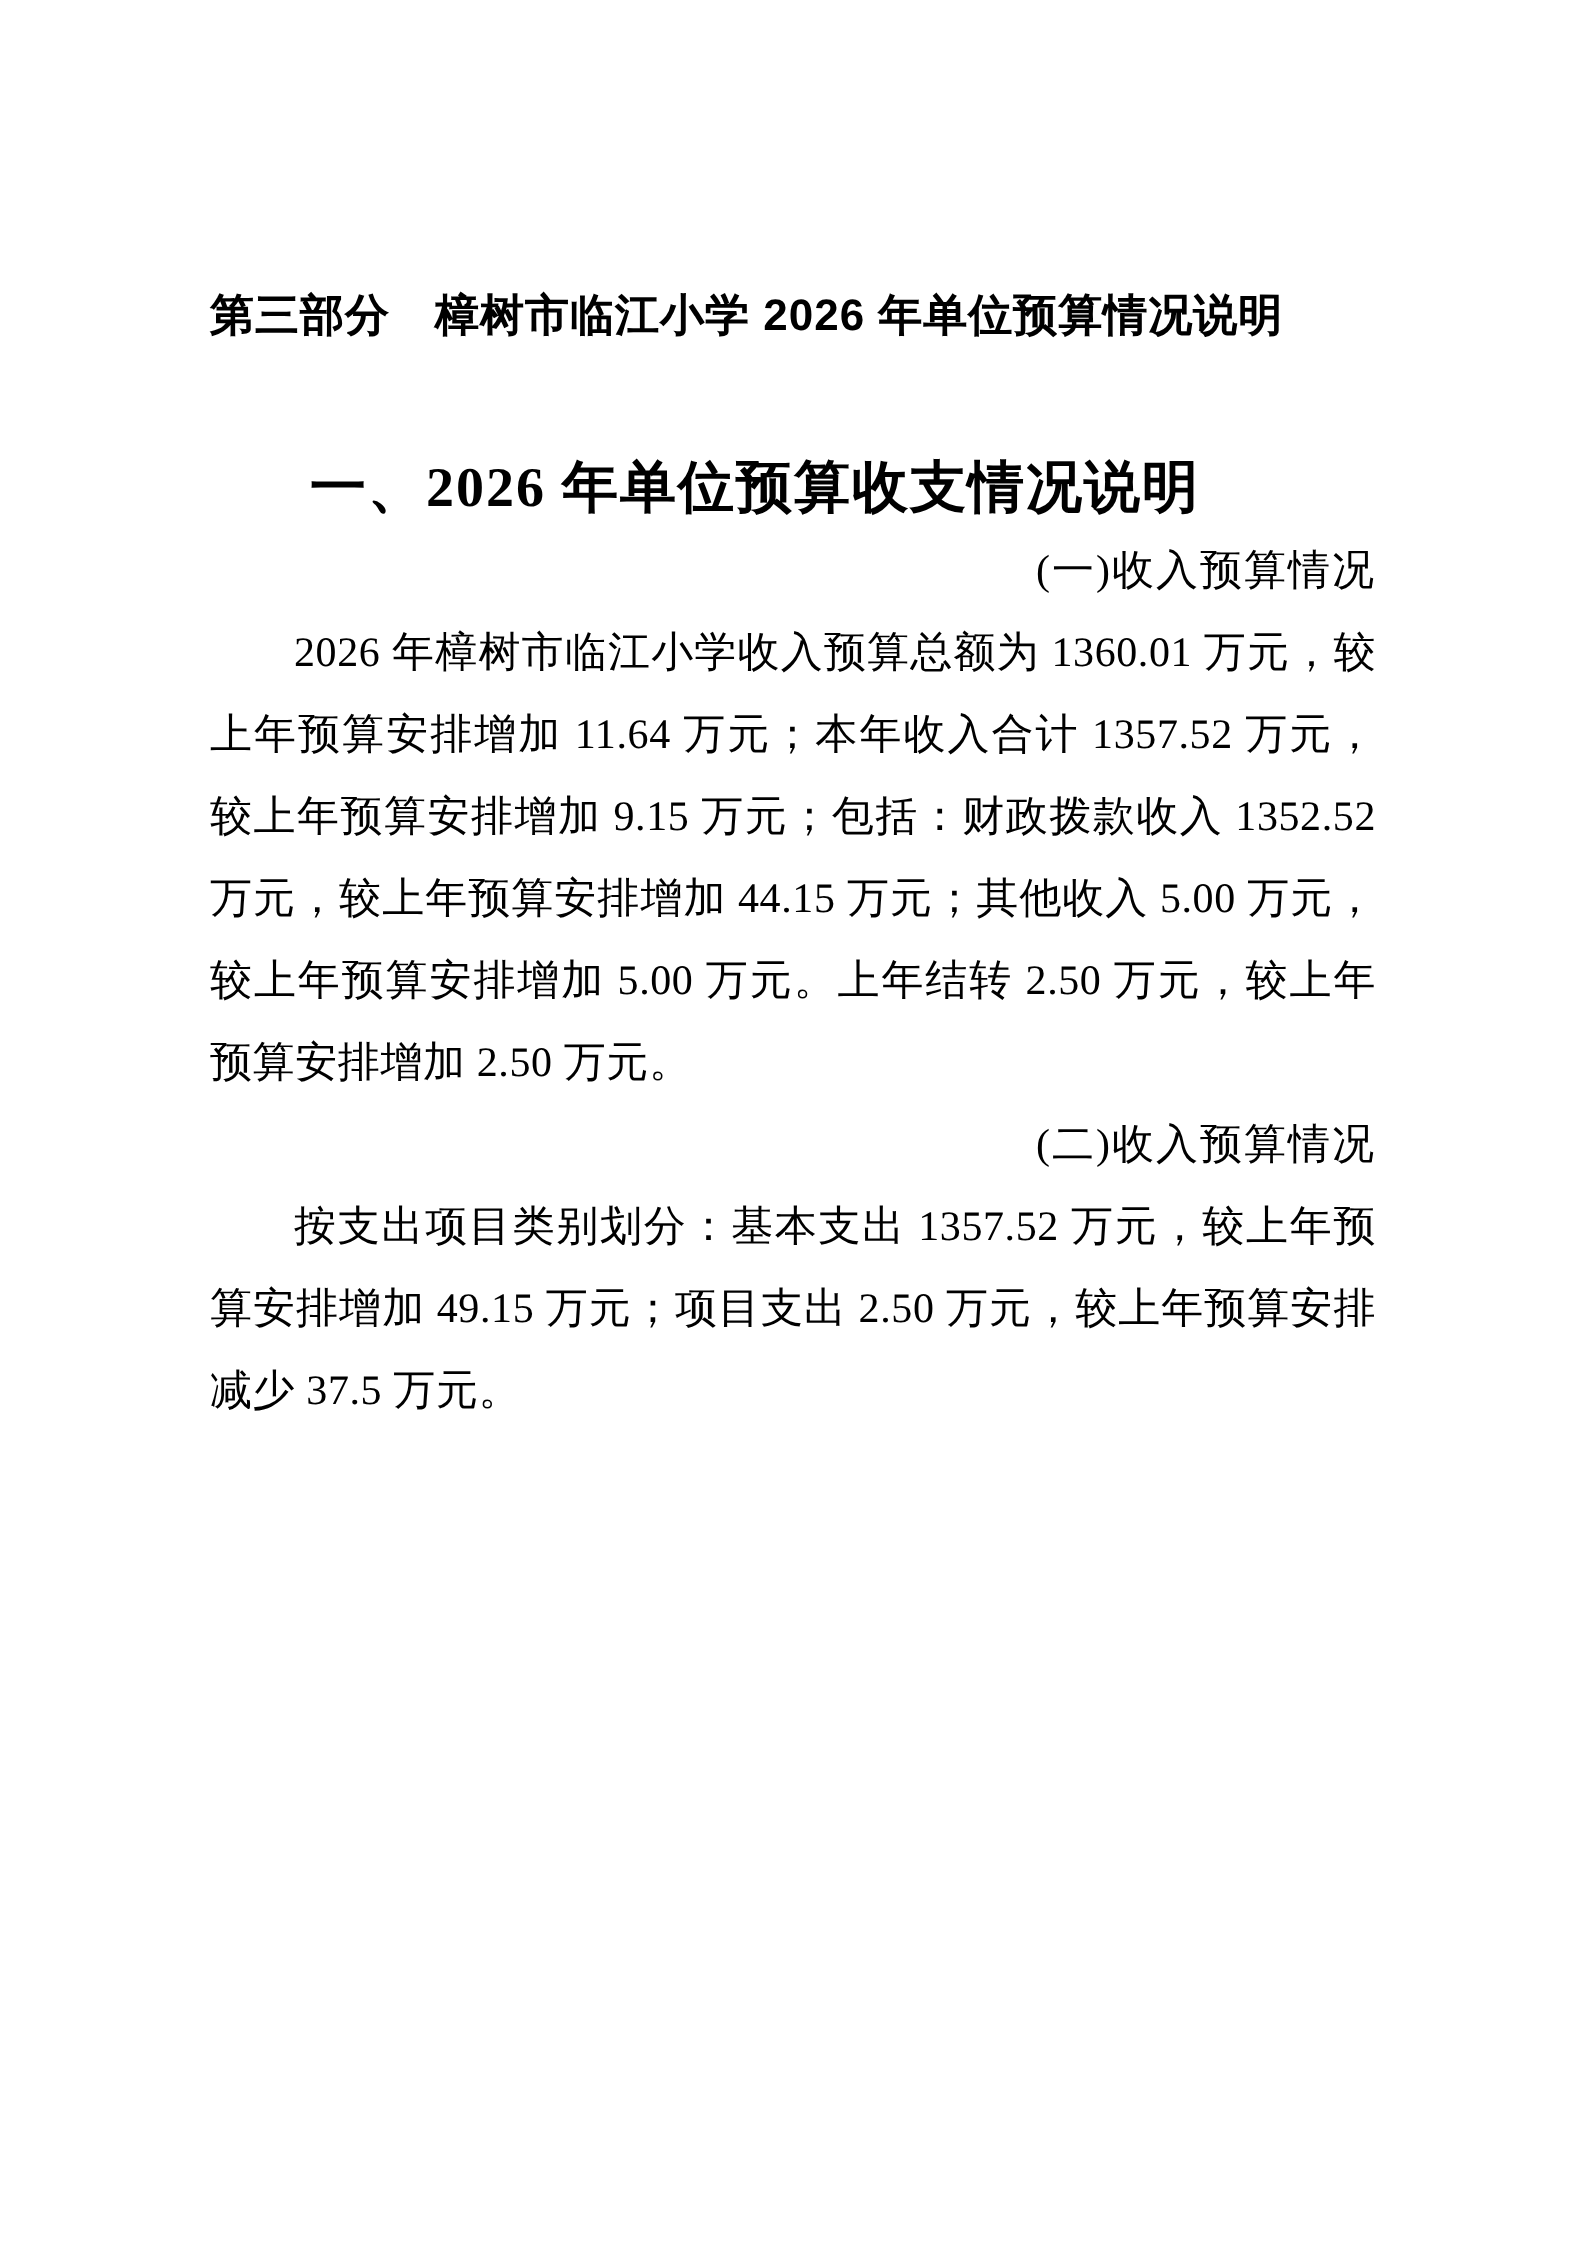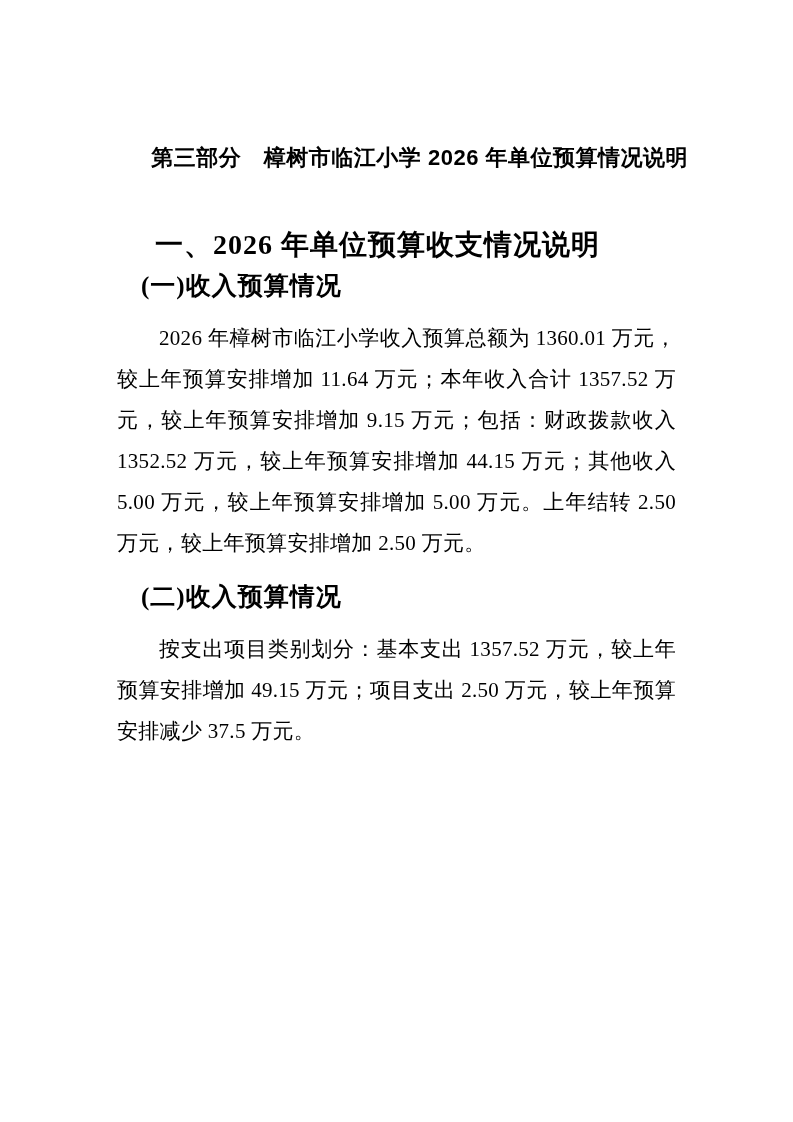--- a/index.html
+++ b/index.html
@@ -17,42 +17,43 @@
     overflow: hidden;
     color: #000000;
     font-family: "Liberation Serif", "DejaVu Serif", serif;
   }
   .doc-title {
     margin: 0 0 48px 0;
     font-family: "Liberation Sans", "DejaVu Sans", sans-serif;
     font-size: 22px;
     font-weight: bold;
     line-height: 36px;
-    text-align: right;
+    text-align: left;
     letter-spacing: 0.5px;
     white-space: nowrap;
   }
   .chapter-heading {
     margin: 0;
     font-size: 28px;
     font-weight: bold;
     line-height: 41px;
     text-indent: 50px;
     letter-spacing: 1px;
   }
   .section-heading {
     margin: 0;
-    font-size: 25px;
-    font-weight: bold;
+    font-size: 21px;
+    font-weight: normal;
     line-height: 41px;
     text-indent: 36px;
     letter-spacing: 1px;
+    text-align: right;
   }
   .body-para {
-    margin: 12px;
+    margin: 0;
     font-size: 21px;
     line-height: 41px;
     text-indent: 42px;
     text-align: justify;
     letter-spacing: 0.3px;
   }
 </style>
 </head>
 <body>
 

